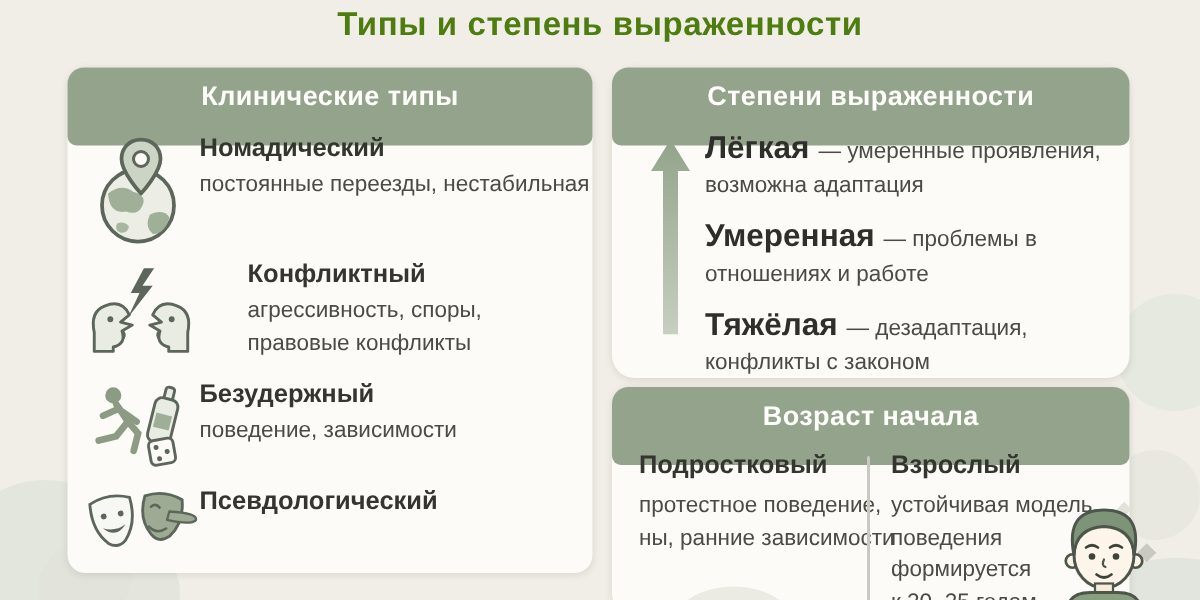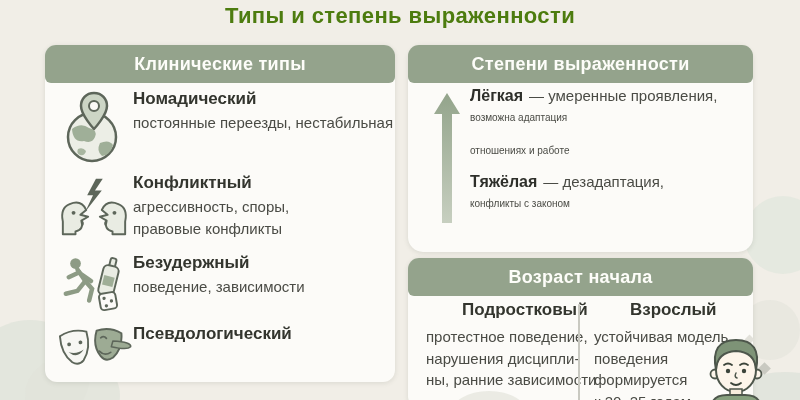--- a/index.html
+++ b/index.html
@@ -13,45 +13,45 @@
   .title {
     position:absolute; top:3px; left:0; width:100%; text-align:center;
     font-size:22px; font-weight:600; color:#4d7c0f; letter-spacing:.4px; z-index:2;
   }
 
   .card {
     position:absolute; background:#fcfbf8; border-radius:12px; z-index:1;
     box-shadow:0 1px 5px rgba(96,100,88,.16);
   }
   .card-header {
-    height:38px; background:#94a38c; border-radius:11px 11px 6px 6px;
+    height:52px; background:#94a38c; border-radius:11px 11px 6px 6px;
     color:#fdfdf9; font-size:18px; font-weight:700; text-align:center;
     line-height:38px; letter-spacing:.3px;
   }
   .card-left { left:45px; top:45px; width:350px; height:337px; }
   .card-sev  { left:408px; top:45px; width:345px; height:207px;border-radius:15px; }
   .card-age  { left:408px; top:258px; width:345px; height:150px; }
 
   .ct-row { position:absolute; left:10px; display:flex; align-items:flex-start; }
   .ct-icon { flex:0 0 78px; display:flex; justify-content:center; }
   .ct-title { font-size:17px; font-weight:700; color:#33352e; margin-bottom:3px; white-space:nowrap; }
   .ct-line { font-size:15px; color:#4a4b45; line-height:22px; white-space:nowrap; }
 
   .sev-arrow { position:absolute; left:26px; top:48px; }
   .sev-levels { position:absolute; left:62px; top:42px; width:276px; }
   .sev-level { margin-bottom:11px; }
-  .sev-label { font-size:16px; font-weight:700; color:#2e2f2a; margin-right:6px; }
+  .sev-label { font-size:21px; font-weight:700; color:#2e2f2a; margin-right:6px; }
   .sev-rest { font-size:15px; color:#4a4b45; white-space:nowrap; }
-  .sev-line2 { font-size:10px; color:#4a4b45; line-height:22px; margin-top:2px; white-space:nowrap; }
+  .sev-line2 { font-size:15px; color:#4a4b45; line-height:22px; margin-top:2px; white-space:nowrap; }
 
   .age-col { position:absolute; top:42px; }
   .age-col-left { left:18px; width:150px; }
   .age-col-right { left:186px; width:150px; }
   .age-divider { position:absolute; left:170px; top:46px; width:2px; height:102px; background:#c9c9c1; border-radius:2px; }
-  .age-title { font-size:17px; font-weight:700; color:#33352e; margin-bottom:6px; white-space:nowrap;margin-left:36px; }
+  .age-title { font-size:17px; font-weight:700; color:#33352e; margin-bottom:6px; white-space:nowrap; }
   .age-line { font-size:15px; color:#4a4b45; line-height:21.5px; white-space:nowrap; }
 
   .man { position:absolute; left:694px; top:334px; z-index:4; }
   .faint-shape { position:absolute; z-index:2; opacity:.55; background:#dcded4;
     border-radius:50% 50% 0 0 / 100% 100% 0 0; }
 </style>
 </head>
 <body>
 
 <div class="stage">
@@ -77,21 +77,21 @@
           <path d="M30 2 c-8 0 -13 6 -13 13 c0 9 13 23 13 23 c0 0 13 -14 13 -23 c0 -7 -5 -13 -13 -13z" fill="#ccd5c5" stroke="#5d665a" stroke-width="2.5" stroke-linejoin="round"></path>
           <circle cx="30" cy="15" r="5" fill="#fbfaf7" stroke="#5d665a" stroke-width="2"></circle>
         </svg>
       </div>
       <div class="ct-text">
         <div class="ct-title">Номадический</div>
         <div class="ct-line">постоянные переезды, нестабильная</div>
       </div>
     </div>
 
-    <div class="ct-row" style="top:128px;">
+    <div class="ct-row" style="top:128px;gap:32px;">
       <div class="ct-icon" style="margin-top:4px;">
         <svg width="74" height="60" viewBox="0 0 76 60">
           <polygon points="40,1 31,18 37,18 29,35 46,13 39,13 47,1" fill="#5d665a"></polygon>
           <path d="M6 58 L6 45 Q3 31 13 27 Q25 22 30 33 L24 38 L32 40 L25 44 Q28 53 19 55 L19 58 Z" fill="#e9ece3" stroke="#5d665a" stroke-width="2" stroke-linejoin="round"></path>
           <circle cx="17" cy="36" r="2" fill="#5d665a"></circle>
           <path d="M25 44 q3 2 1 5" stroke="#5d665a" stroke-width="1.6" fill="none"></path>
           <g transform="translate(76,0) scale(-1,1)">
             <path d="M6 58 L6 45 Q3 31 13 27 Q25 22 30 33 L24 38 L32 40 L25 44 Q28 53 19 55 L19 58 Z" fill="#e9ece3" stroke="#5d665a" stroke-width="2" stroke-linejoin="round"></path>
             <circle cx="17" cy="36" r="2" fill="#5d665a"></circle>
             <path d="M25 44 q3 2 1 5" stroke="#5d665a" stroke-width="1.6" fill="none"></path>
@@ -173,36 +173,36 @@
         <polygon points="13,0 26,21 18,21 18,130 8,130 8,21 0,21" fill="url(#ag)"></polygon>
       </svg>
     </div>
 
     <div class="sev-levels">
       <div class="sev-level">
         <div><span class="sev-label">Лёгкая</span><span class="sev-rest">— умеренные проявления,</span></div>
         <div class="sev-line2">возможна адаптация</div>
       </div>
       <div class="sev-level">
+        <div><span class="sev-label">Умеренная</span><span class="sev-rest">— проблемы в</span></div>
         <div class="sev-line2">отношениях и работе</div>
       </div>
       <div class="sev-level">
         <div><span class="sev-label">Тяжёлая</span><span class="sev-rest">— дезадаптация,</span></div>
         <div class="sev-line2">конфликты с законом</div>
       </div>
     </div>
   </section>
 
   <section class="card card-age">
     <header class="card-header">Возраст начала</header>
 
     <div class="age-col age-col-left">
       <div class="age-title">Подростковый</div>
       <div class="age-line">протестное поведение,</div>
-      <div class="age-line">нарушения дисципли-</div>
       <div class="age-line">ны, ранние зависимости</div>
     </div>
 
     <div class="age-divider"></div>
 
     <div class="age-col age-col-right">
       <div class="age-title">Взрослый</div>
       <div class="age-line">устойчивая модель</div>
       <div class="age-line">поведения</div>
       <div class="age-line">формируется</div>

